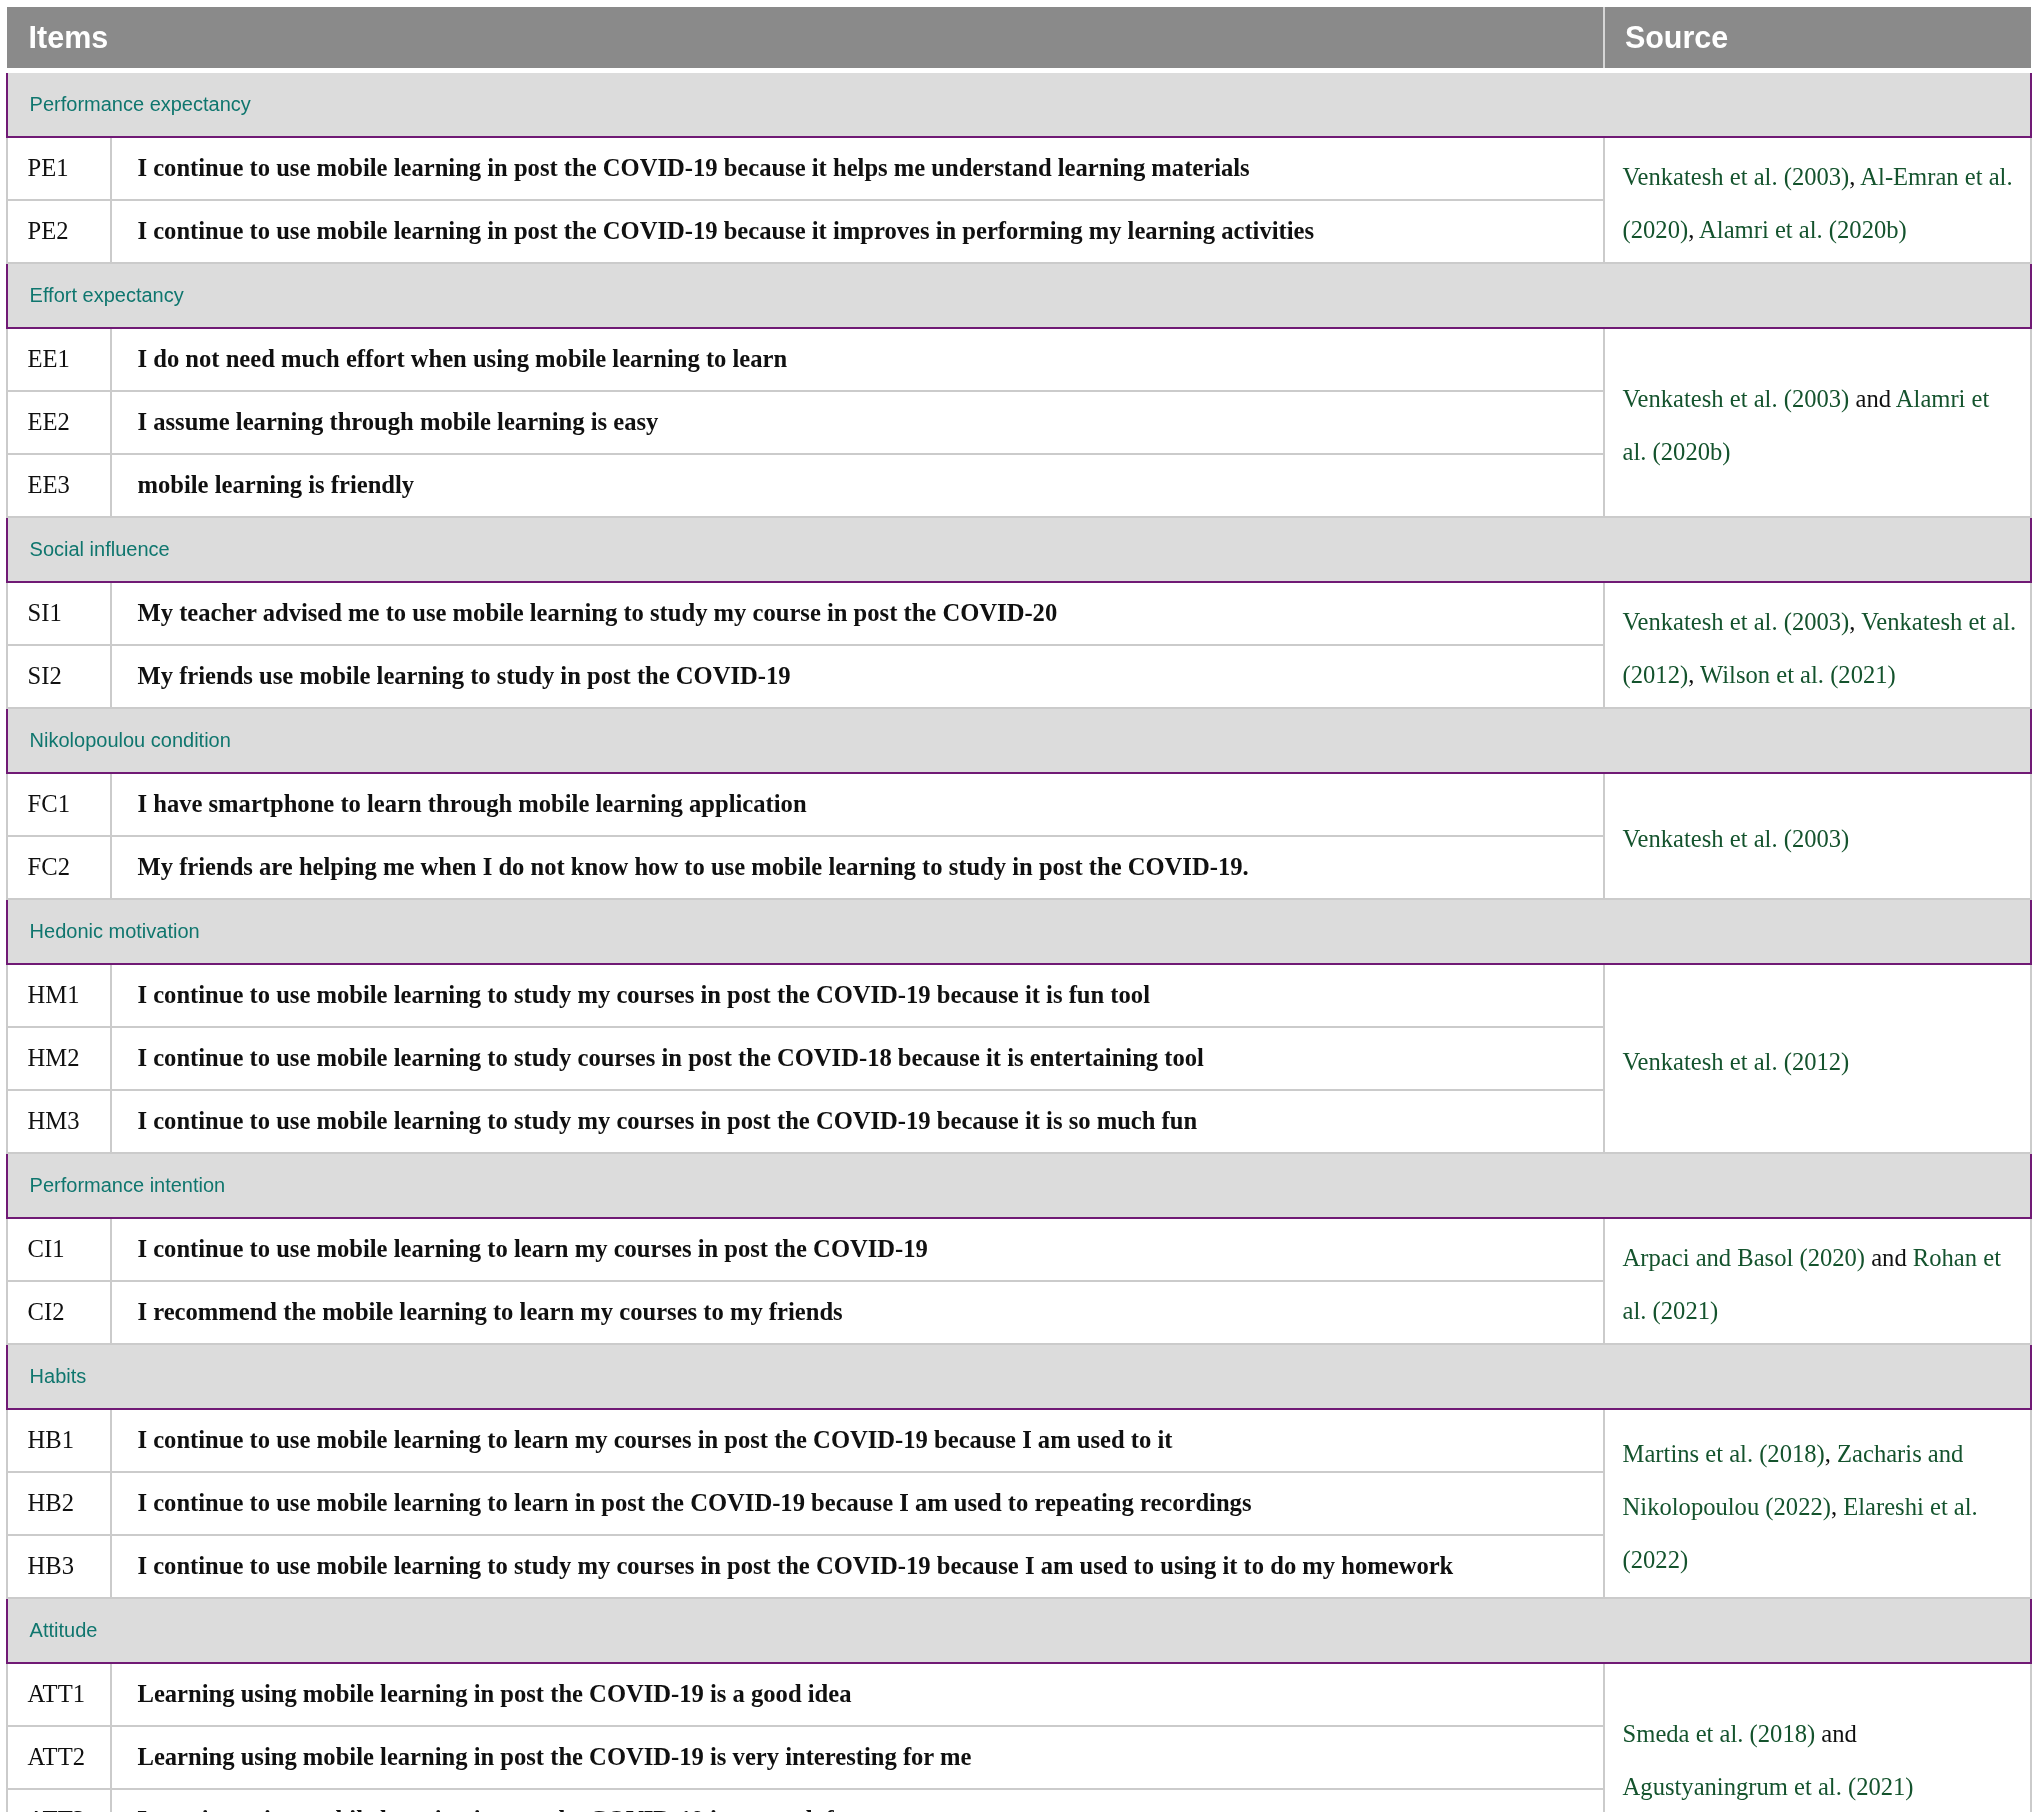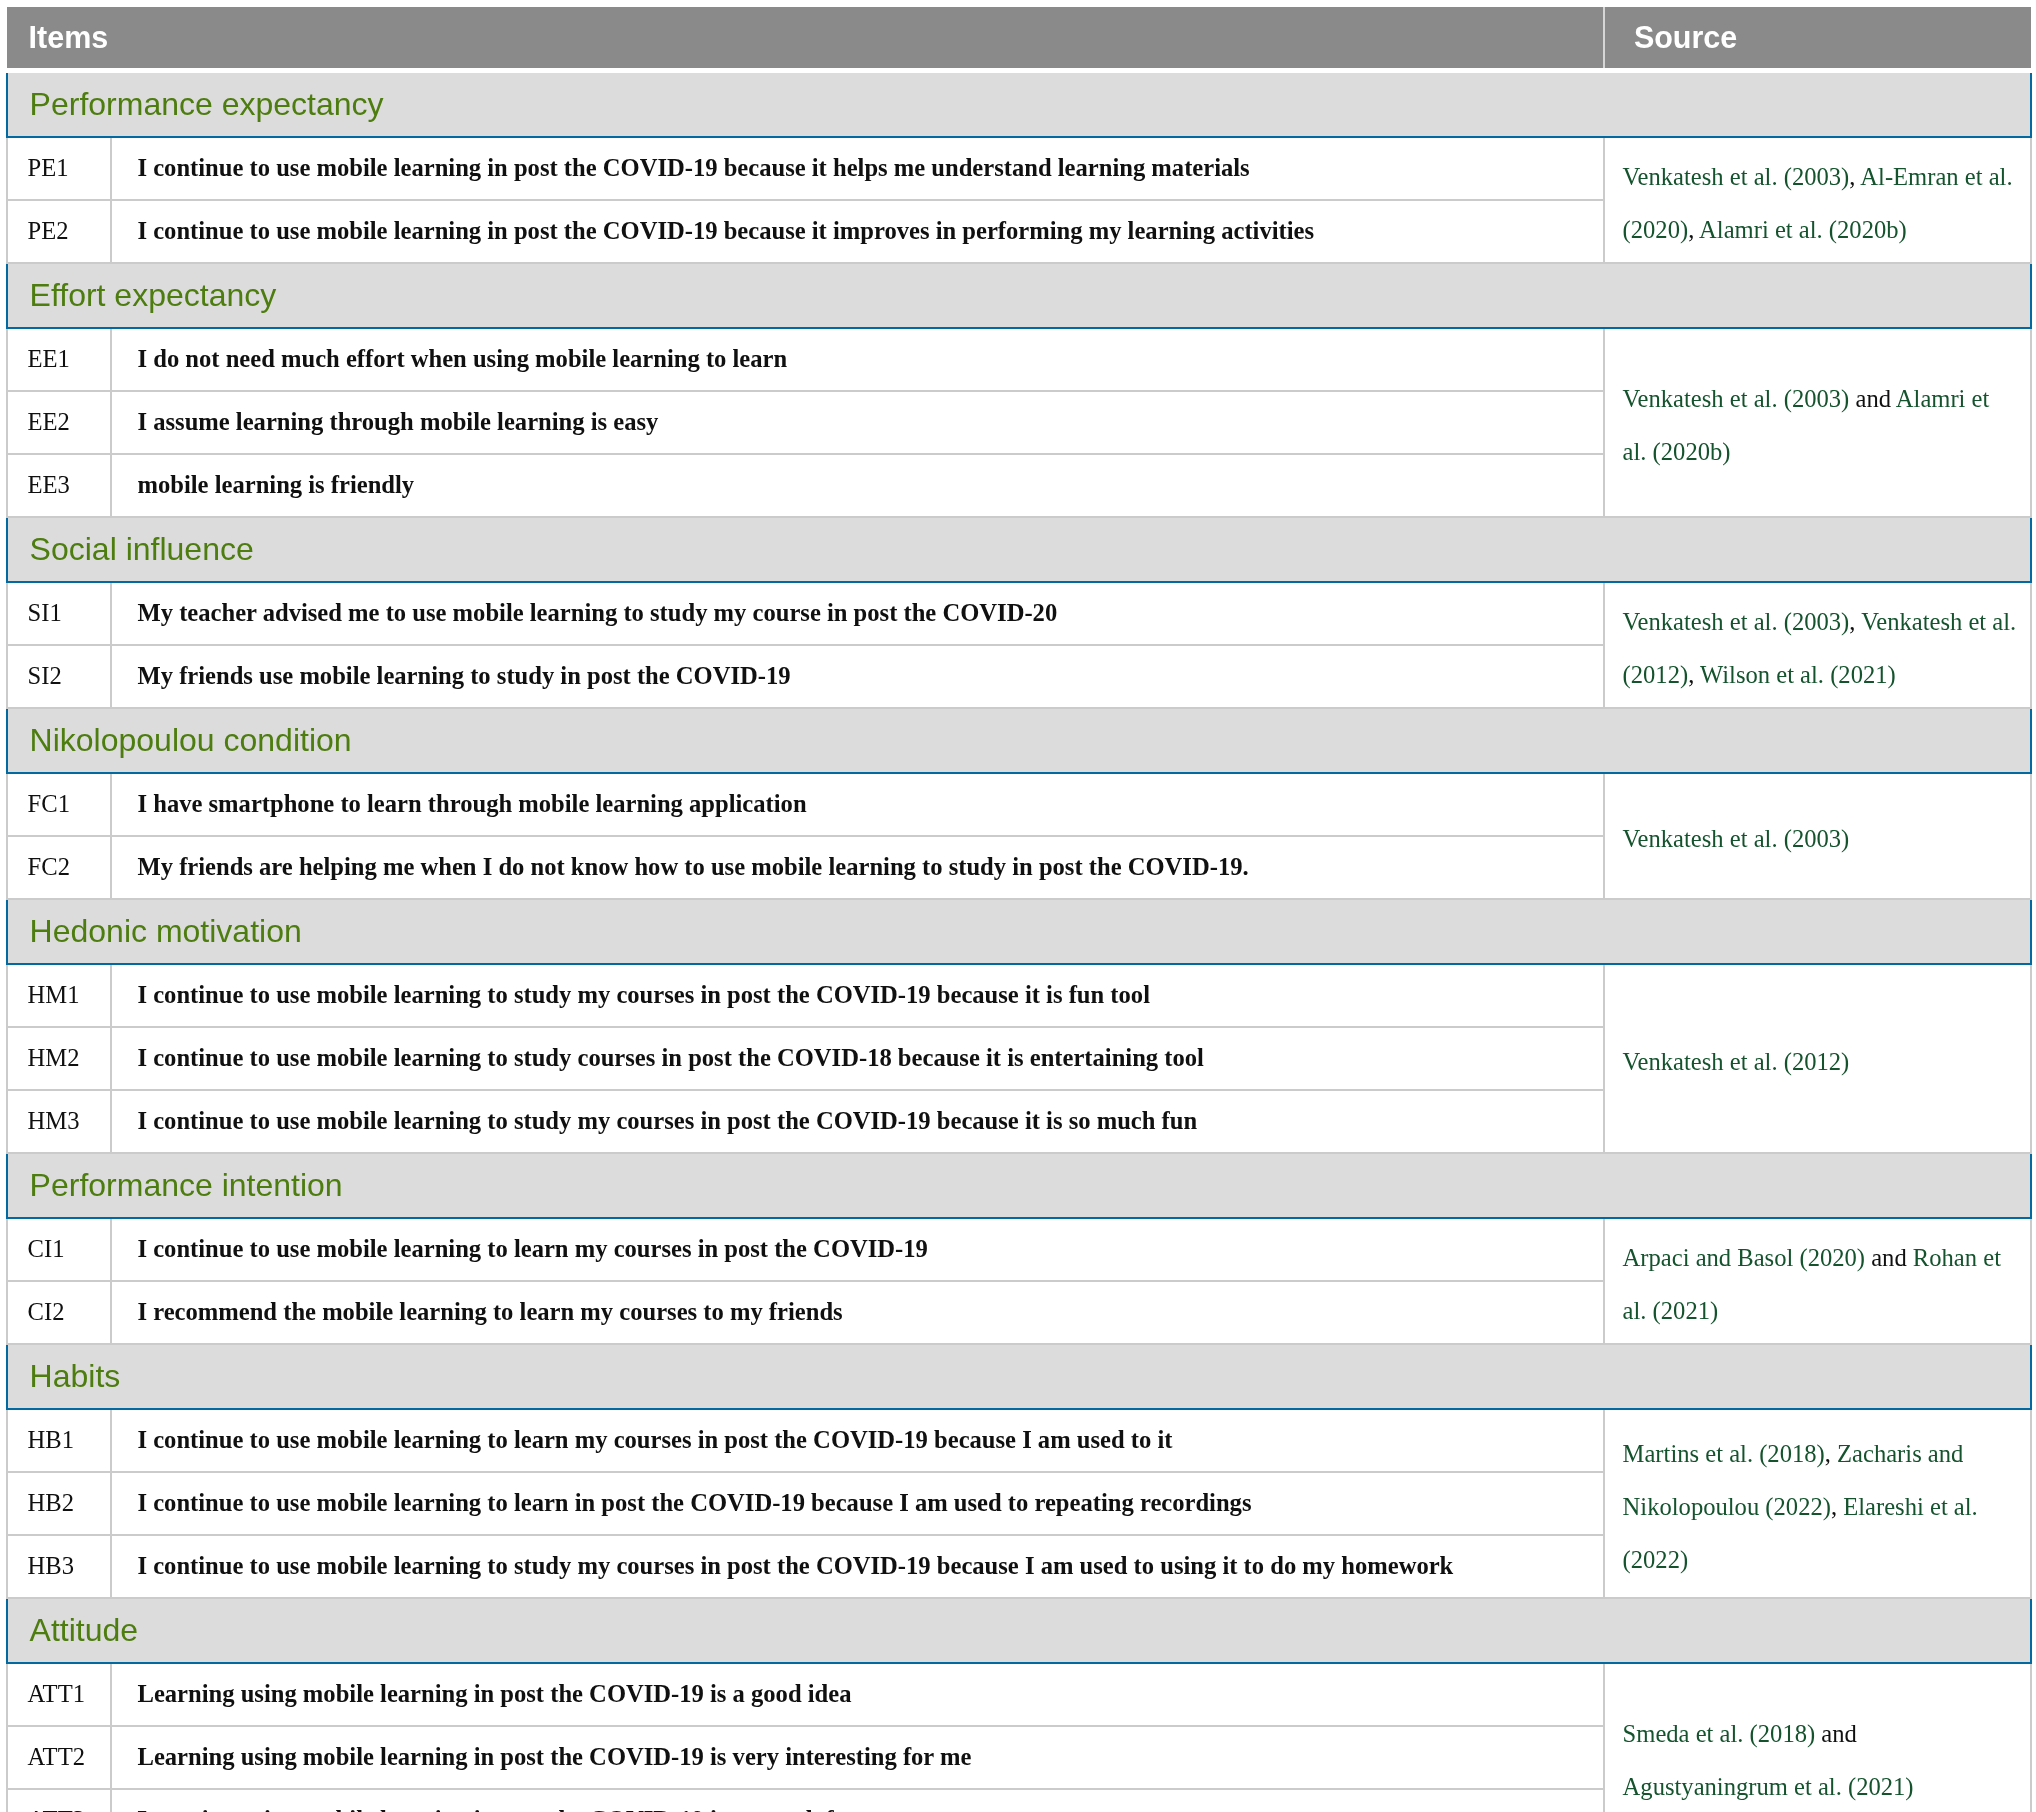--- a/index.html
+++ b/index.html
@@ -8,27 +8,27 @@
   col.c-code{width:104px;}
   col.c-desc{width:1493px;}
   col.c-src{width:427px;}
 
   th.head-cell{
     background:#8a8a8a;color:#ffffff;
     font-family:"Liberation Sans",sans-serif;font-size:30.5px;font-weight:700;
     height:61px;text-align:left;vertical-align:middle;
     padding:0 0 0 21.7px;border-bottom:5.9px solid #ffffff;
   }
-  th.head-source{border-left:2px solid rgba(255,255,255,.65);padding-left:29px;}
+  th.head-source{border-left:2px solid rgba(255,255,255,.65);padding-left:20px;}
 
   td.band{
-    background:#dcdcdc;color:#4d7c0f;
-    font-family:"Liberation Sans",sans-serif;font-size:32px;font-weight:400;
+    background:#dcdcdc;color:#0f766e;
+    font-family:"Liberation Sans",sans-serif;font-size:20px;font-weight:400;
     height:63px;vertical-align:middle;padding:0 0 0 21.7px;
-    border:2px solid #0369a1;
+    border:2px solid #701a75;
   }
   tr.item-row td{
     background:#ffffff;border:2px solid #cbcbcb;height:59px;
     font-family:"Liberation Serif",serif;font-size:24.6px;color:#101010;
     vertical-align:middle;
   }
   td.code-cell{padding-left:19.7px;}
   td.desc-cell{padding-left:25.6px;white-space:nowrap;overflow:hidden;font-weight:bold;}
   td.src-cell{
     vertical-align:top;padding:5.9px 11.8px 0 17.7px;

